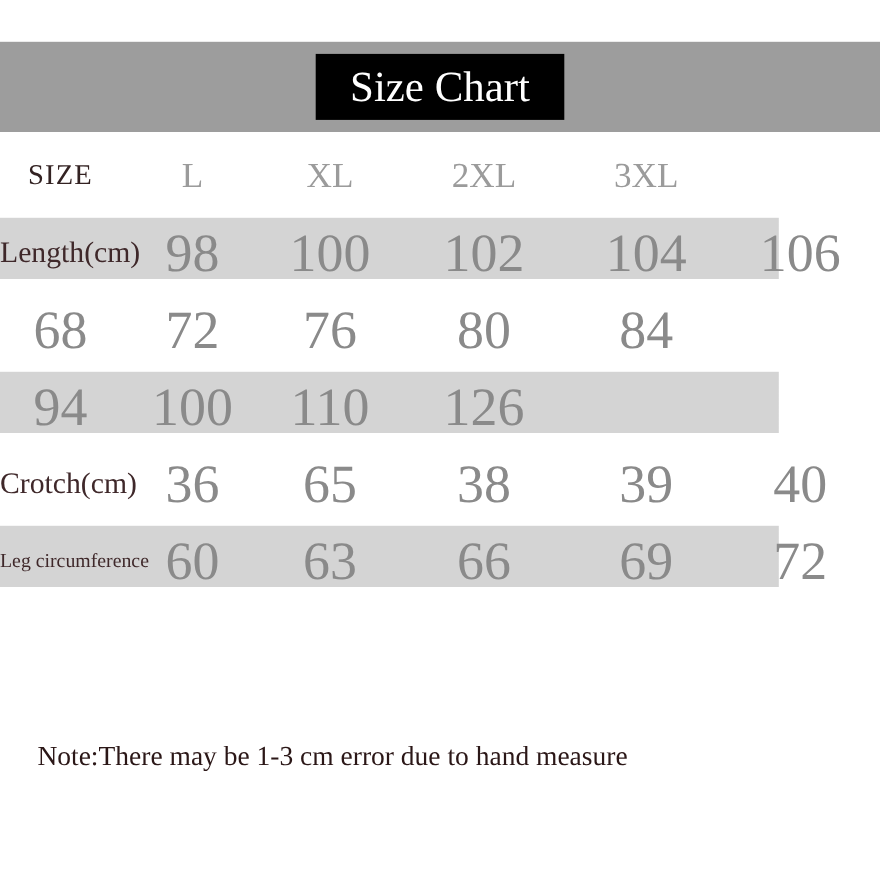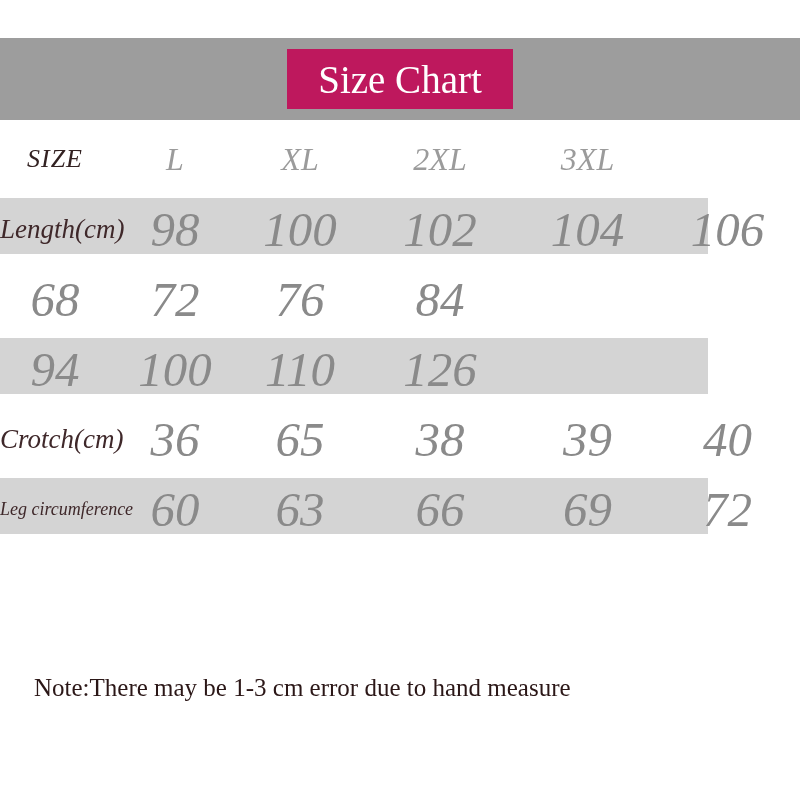--- a/index.html
+++ b/index.html
@@ -21,39 +21,38 @@
     width: 800px;
     height: 82px;
     background: #9d9d9d;
     display: flex;
     align-items: center;
     justify-content: center;
   }
   .banner-inner {
     width: 226px;
     height: 60px;
-    background: #be185d;
+    background: #000000;
     display: flex;
     align-items: center;
     justify-content: center;
   }
   .banner-title {
     color: #ffffff;
     font-size: 39px;
     line-height: 1;
     white-space: nowrap;
   }
 
   
   .size-table {
     position: absolute;
     top: 128px;
     left: 0;
     width: 708px;
-    font-style: italic;
   }
   .t-row {
     display: grid;
     grid-template-columns: 110px 130px 120px 160px 135px 145px;
     height: 70px;
     align-items: center;
   }
   .t-row > div {
     text-align: center;
     padding-bottom: 8px;
@@ -120,20 +119,21 @@
     <div class="value">100</div>
     <div class="value">102</div>
     <div class="value">104</div>
     <div class="value">106</div>
   </div>
 
   <div class="t-row">
     <div class="value">68</div>
     <div class="value">72</div>
     <div class="value">76</div>
+    <div class="value">80</div>
     <div class="value">84</div>
   </div>
 
   <div class="t-row banded">
     <div class="value">94</div>
     <div class="value">100</div>
     <div class="value">110</div>
     <div class="value">126</div>
   </div>
 

